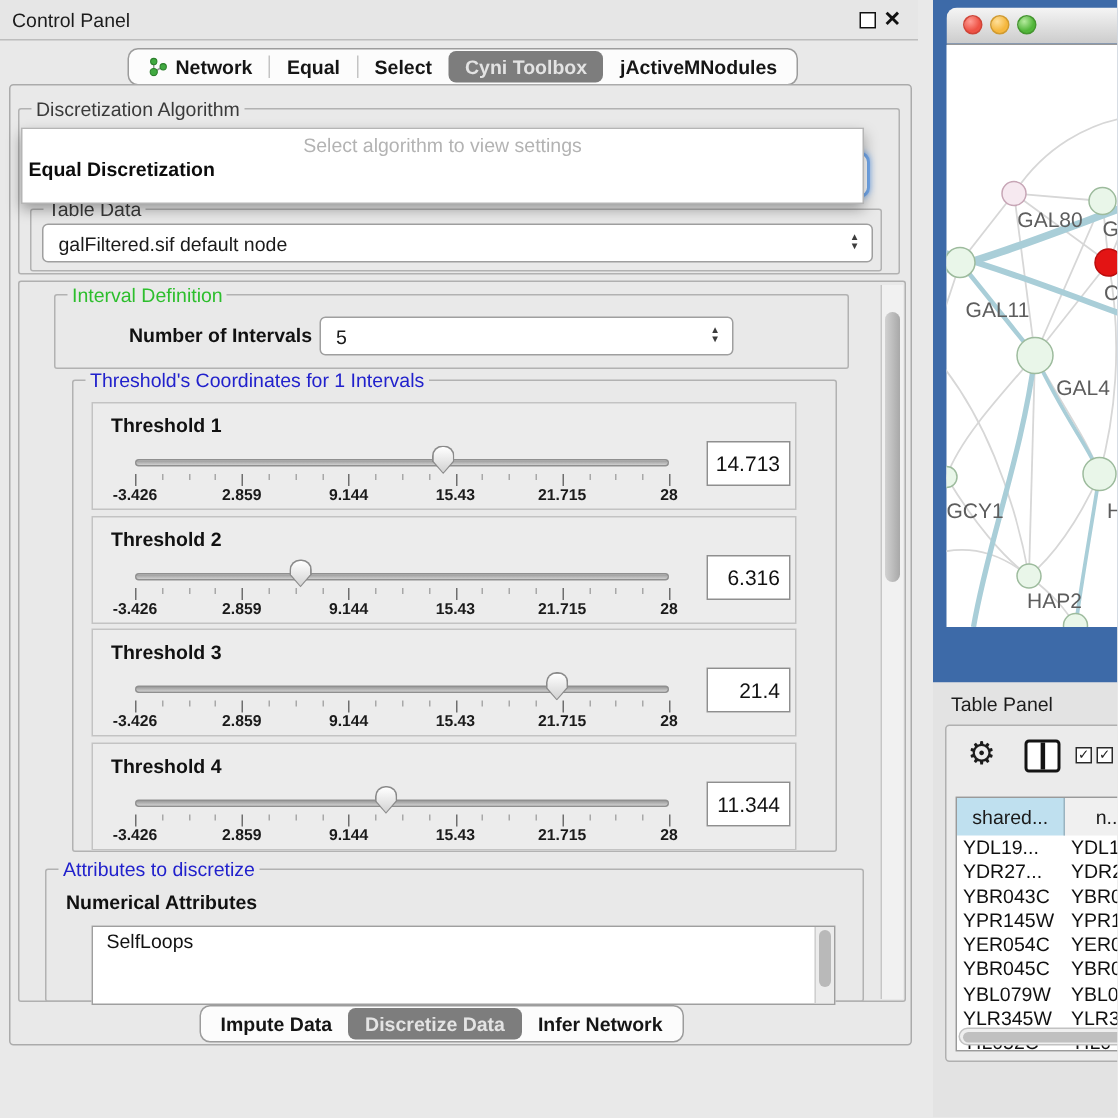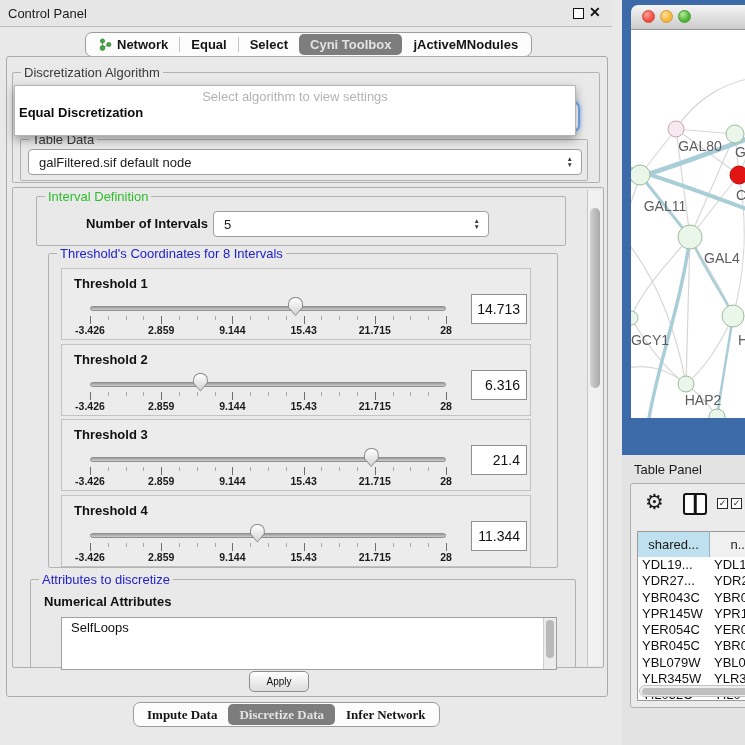--- a/index.html
+++ b/index.html
@@ -17,21 +17,21 @@
   #close-icon { position:absolute; left:589px; top:4px; font-size:14px; font-weight:bold; color:#111; }
 
   
   .tabbar { display:flex; align-items:center; background:#fcfcfc; border:1px solid #9c9c9c;
     border-radius:7px; height:25px; padding:0 2px; }
   .tab { display:flex; align-items:center; height:21px; padding:0 11px; font-size:13px;
     font-weight:bold; color:#151515; border-radius:5px; white-space:nowrap; }
   .tab.selected { background:#7d7d7d; color:#e3e3e3; }
   .tab-sep { width:1px; height:15px; background:#c4c4c4; }
   #top-tabs { left:85px; top:32px; }
-  #bottom-tabs { left:133px; top:702px;font-family:Liberation Serif, serif; }
+  #bottom-tabs { left:133px; top:670px; }
 
   
   #main-panel { left:6px; top:56px; width:602px; height:641px; border:1px solid #ababab;
     border-radius:3px; background:#e9e9e9; }
   .group { position:absolute; border:1px solid #b2b2b2; border-radius:2px; }
   .group-title { position:absolute; top:-8px; left:8px; background:#e9e9e9; padding:0 3px;
     font-size:13px; color:#3a3a3a; white-space:nowrap; }
   .group-title.green { color:#2dbe2d; }
   .group-title.blue { color:#2121cc; }
 
@@ -209,21 +209,21 @@
     <div class="combo" style="left:176px; top:14px; width:276px; height:26px;">
       <span>5</span>
       <span class="spin">
           <span>▲</span>
           <span>▼</span>
         </span>
     </div>
   </div>
 
   <div class="abs group" style="left:48px; top:253px; width:510px; height:315px;">
-    <span class="group-title blue">Threshold's Coordinates for 8 Intervals</span>
+    <span class="group-title blue">Threshold's Coordinates for 1 Intervals</span>
     <div id="threshold-container">
         <div class="th-box" style="top: 14px;">
           <div class="th-label">Threshold 1</div>
           <div class="th-track"></div>
           <div class="th-thumb" style="left: 225.982px;"></div>
           <div class="th-ticks">
             <span class="tick major" style="left: 0%;"></span>
             <span class="tick minor" style="left: 5%;"></span>
             <span class="tick minor" style="left: 10%;"></span>
             <span class="tick minor" style="left: 15%;"></span>

